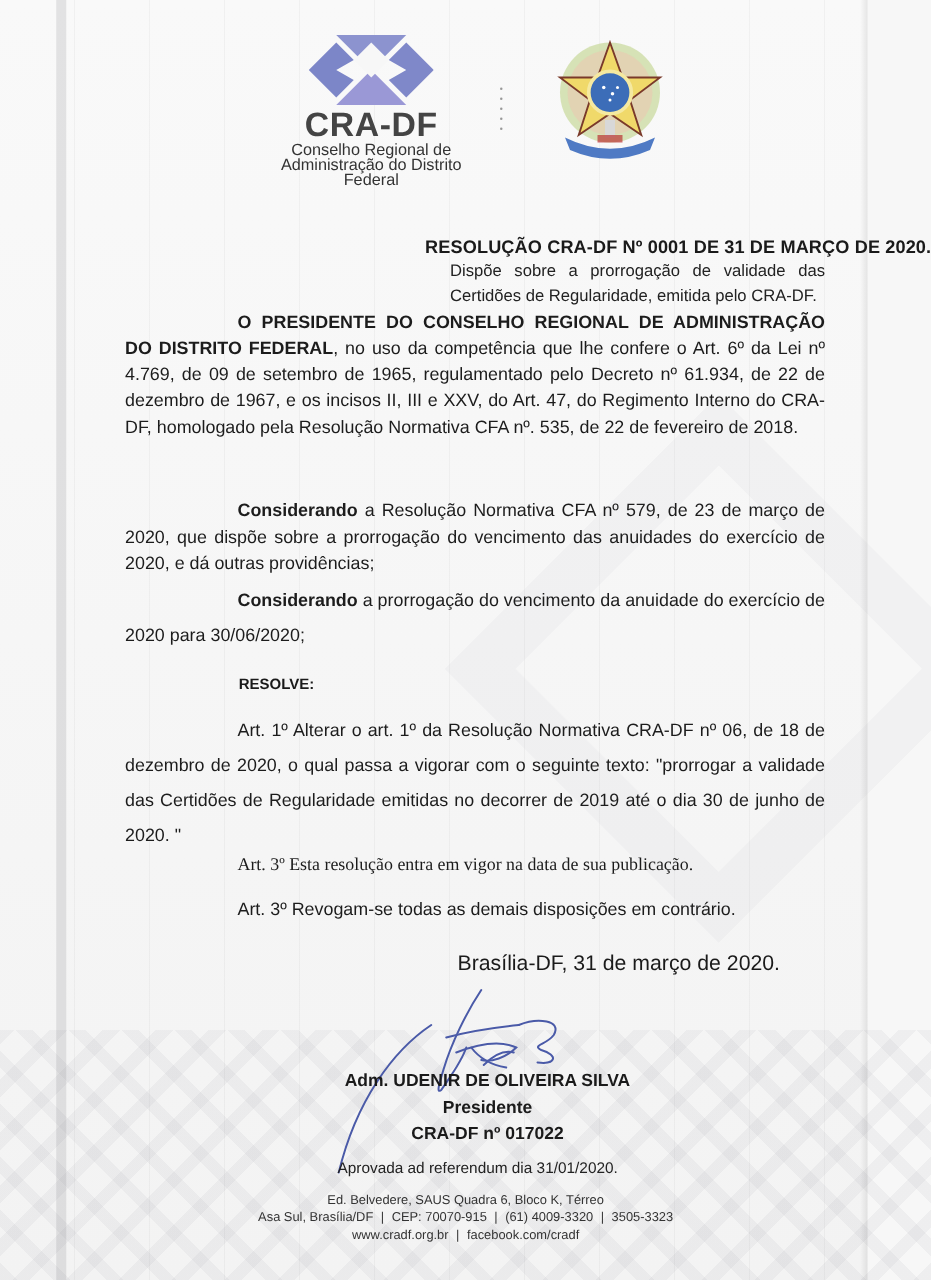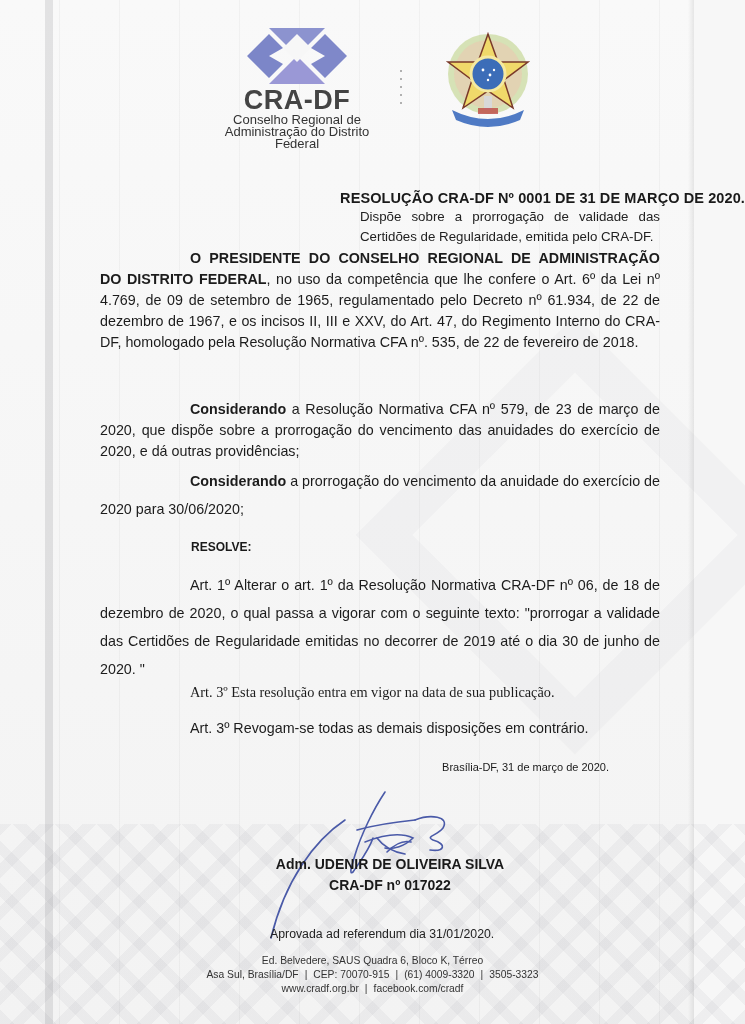--- a/index.html
+++ b/index.html
@@ -62,21 +62,21 @@
   .indent { text-indent: 90px; }
   .b { font-weight: bold; }
   .p1 { top: 248px; }
   .p2 { top: 399px; }
   .p3 { top: 467px; line-height: 28px; }
   .resolve { position: absolute; left: 191px; top: 540px; font-size: 12px; font-weight: bold; }
   .p4 { top: 571px; line-height: 28px; }
   .art-line { position: absolute; left: 190px; font-size: 14.3px; color: #1c1c1c; }
   .a2 { top: 684px; font-family: Liberation Serif, serif; }
   .a3 { top: 720px; }
-  .place-date { position: absolute; right: 85px; top: 761px; font-size: 11px; }
+  .place-date { position: absolute; right: 70px; top: 761px; font-size: 17px; }
 
   .signature { position: absolute; left: 265px; top: 780px; width: 200px; height: 160px; }
 
   .sign-block { position: absolute; left: 230px; width: 320px; top: 854px; text-align: center; font-weight: bold; font-size: 14px; line-height: 21px; }
   .approved { position: absolute; left: 270px; top: 927px; font-size: 12.3px; color: #222; }
 
   .footer { position: absolute; left: 0; width: 745px; top: 954px; text-align: center; font-size: 10.3px; line-height: 14px; color: #333; }
   .footer .sep { margin: 0 6px; }
 </style>
 </head>
@@ -149,20 +149,21 @@
       <path d="M100,62 C118,55 135,52 148,58 C140,66 128,70 120,68"></path>
       <path d="M150,40 C165,34 185,36 178,48 C172,56 160,56 168,60 C182,64 180,72 165,70"></path>
       <path d="M112,58 C118,66 128,72 140,74"></path>
       <path d="M80,40 C50,60 20,100 6,158"></path>
       <path d="M122,72 C130,64 138,60 146,62"></path>
     </g>
   </svg>
 
   <div class="sign-block">
     <div>Adm. UDENIR DE OLIVEIRA SILVA</div>
+    <div>Presidente</div>
     <div>CRA-DF nº 017022</div>
   </div>
 
   <div class="approved">Aprovada ad referendum dia 31/01/2020.</div>
 
   <div class="footer">
     <div>Ed. Belvedere, SAUS Quadra 6, Bloco K, Térreo</div>
     <div>
       <span>Asa Sul, Brasília/DF</span><span class="sep">|</span><span>CEP: 70070-915</span><span class="sep">|</span><span>(61) 4009-3320</span><span class="sep">|</span><span>3505-3323</span>
     </div>

